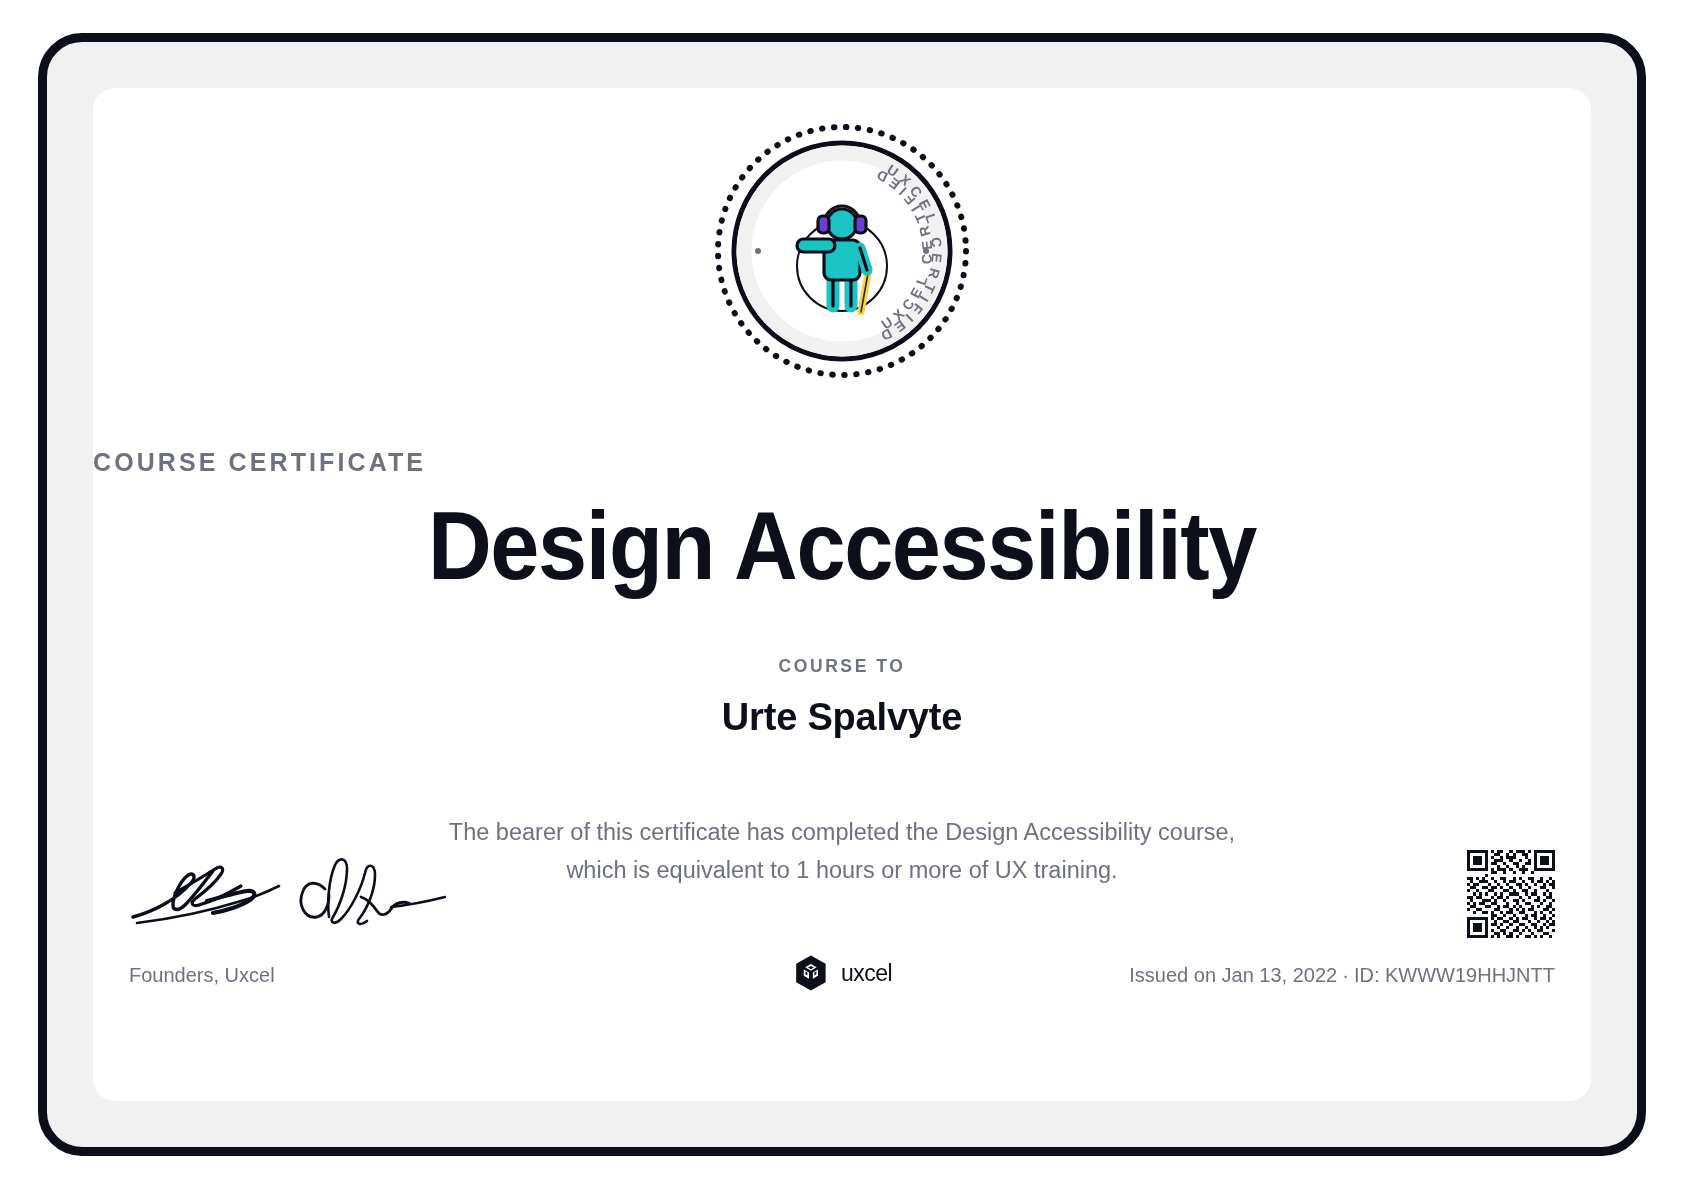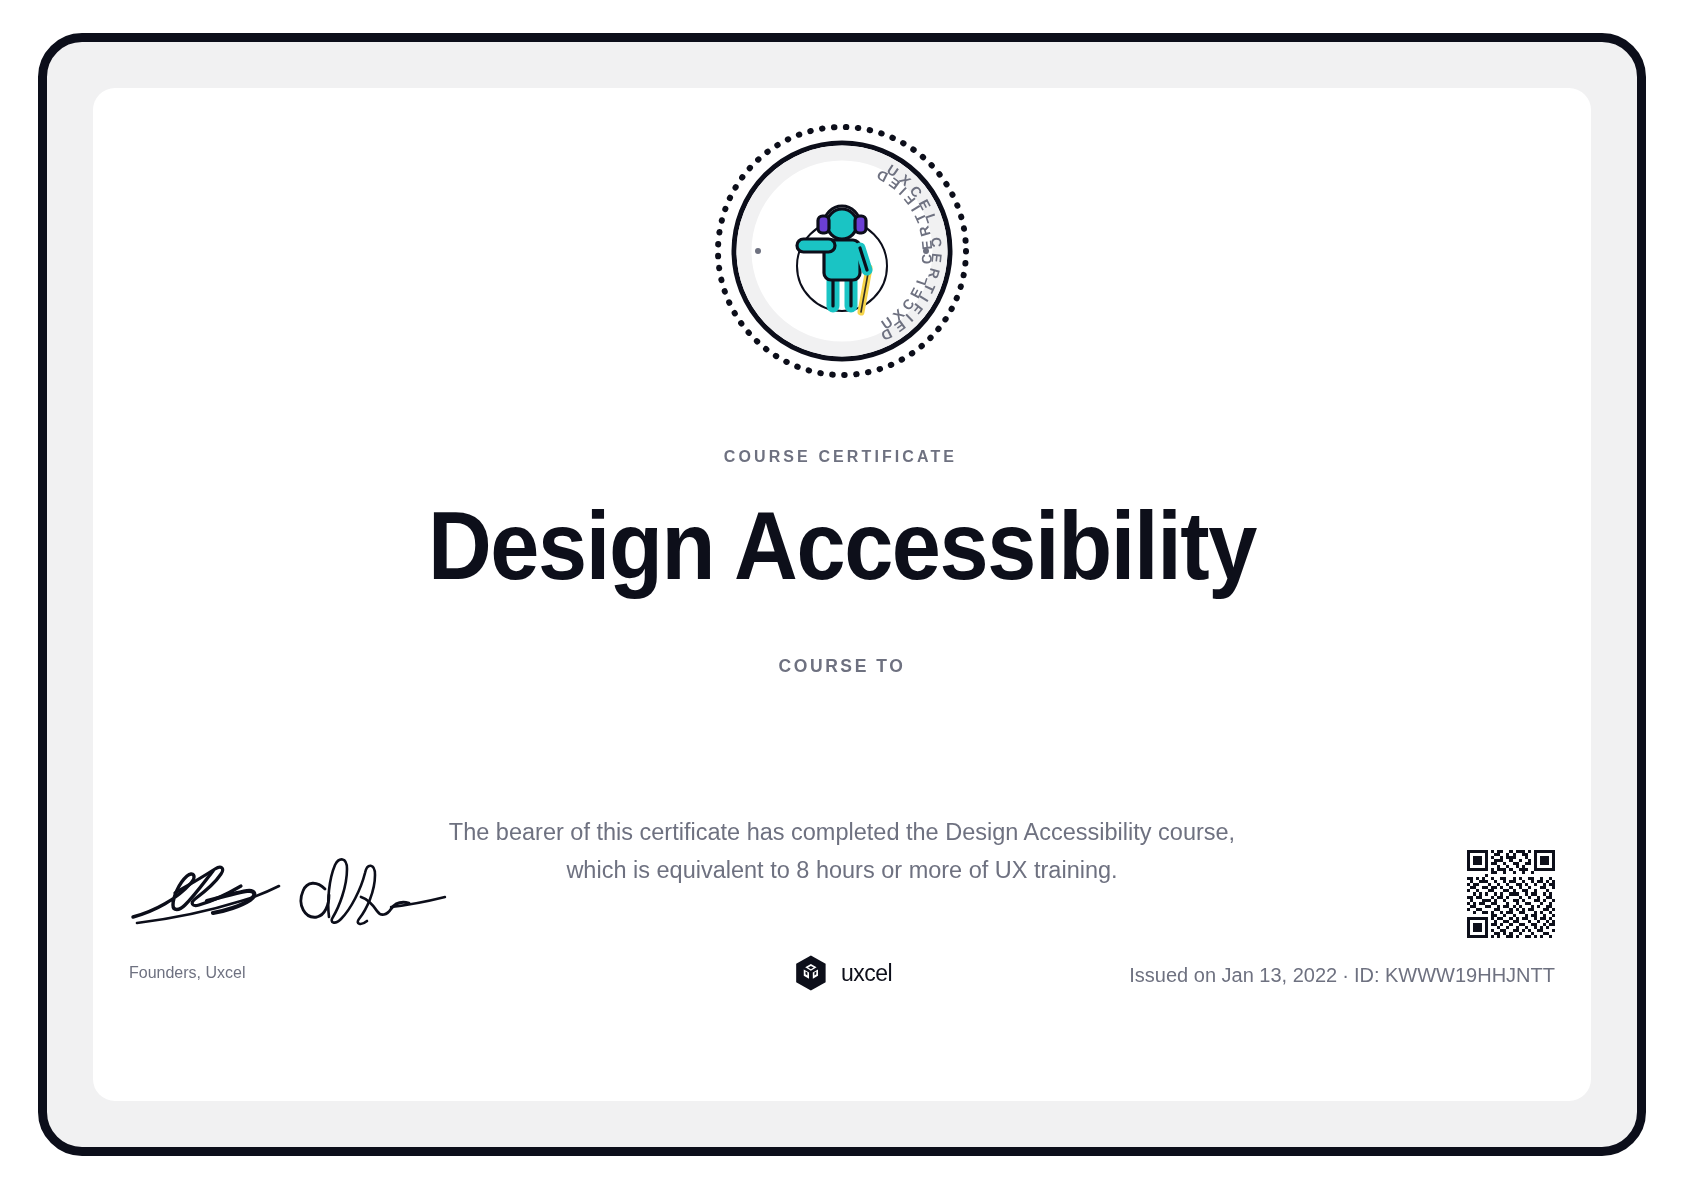--- a/index.html
+++ b/index.html
@@ -46,22 +46,21 @@
     width: 262px;
     height: 262px;
   }
   .badge-wrap svg { display: block; width: 262px; height: 262px; }
 
   
   .eyebrow {
     position: absolute;
     left: 0; right: 3px;
     top: 360px;
-    text-align: center;
-    font-size: 16px;
+    font-size: 25px;
     font-weight: 700;
     letter-spacing: 3.1px;
     color: #6e7180;
   }
   .title {
     position: absolute;
     left: 0; right: 0;
     top: 406px;
     text-align: center;
     font-family: "Liberation Sans Narrow", "Liberation Sans", sans-serif;
@@ -113,21 +112,21 @@
     top: 765px;
     width: 320px;
     height: 84px;
   }
   .signatures svg { display: block; width: 320px; height: 84px; }
 
   .founders-label {
     position: absolute;
     left: 36px;
     top: 876px;
-    font-size: 16px;
+    font-size: 20px;
     color: #6e7180;
   }
 
   
   .brand {
     position: absolute;
     left: 50%;
     transform: translateX(-50%);
     top: 866px;
     display: flex;
@@ -218,24 +217,25 @@
           <rect x="144" y="96" width="11" height="17" rx="4.5" fill="#6b3fd4"></rect>
         </g>
       </svg>
     </div>
 
     <div class="eyebrow">COURSE CERTIFICATE</div>
 
     <div class="title">Design Accessibility</div>
 
     <div class="issued-label">COURSE TO</div>
+    <div class="recipient">Urte Spalvyte</div>
 
     <div class="description">
       <span>The bearer of this certificate has completed the Design Accessibility course,</span>
-      <span>which is equivalent to 8 hours or more of UX training.</span>
+      <span>which is equivalent to 1 hours or more of UX training.</span>
     </div>
 
     <div class="signatures">
       <svg viewBox="0 0 320 84" xmlns="http://www.w3.org/2000/svg" aria-hidden="true">
         <g fill="none" stroke="#0c0e1a" stroke-linecap="round" stroke-linejoin="round">
           <path d="M4 64 C 26 58, 48 46, 62 30 C 68 23, 64 18, 58 23 C 50 30, 44 44, 44 52 C 44 58, 50 58, 56 52 C 66 42, 76 28, 84 18" stroke-width="3.4"></path>
           <path d="M 46 40 C 58 33, 72 25, 86 16 C 92 12, 96 15, 92 21 C 86 30, 74 40, 66 46 C 61 50, 63 54, 70 52 C 84 48, 100 40, 112 33" stroke-width="3.2"></path>
           <path d="M 78 48 C 92 44, 106 40, 118 38 C 126 37, 128 42, 121 47 C 112 53, 96 58, 84 60" stroke-width="4.2"></path>
           <path d="M 8 70 C 40 66, 80 58, 112 48 C 126 44, 140 38, 150 33" stroke-width="2.6"></path>
           <path d="M 196 36 C 188 28, 178 28, 174 38 C 168 52, 176 66, 188 64 C 196 62, 200 52, 200 42" stroke-width="2.8"></path>

